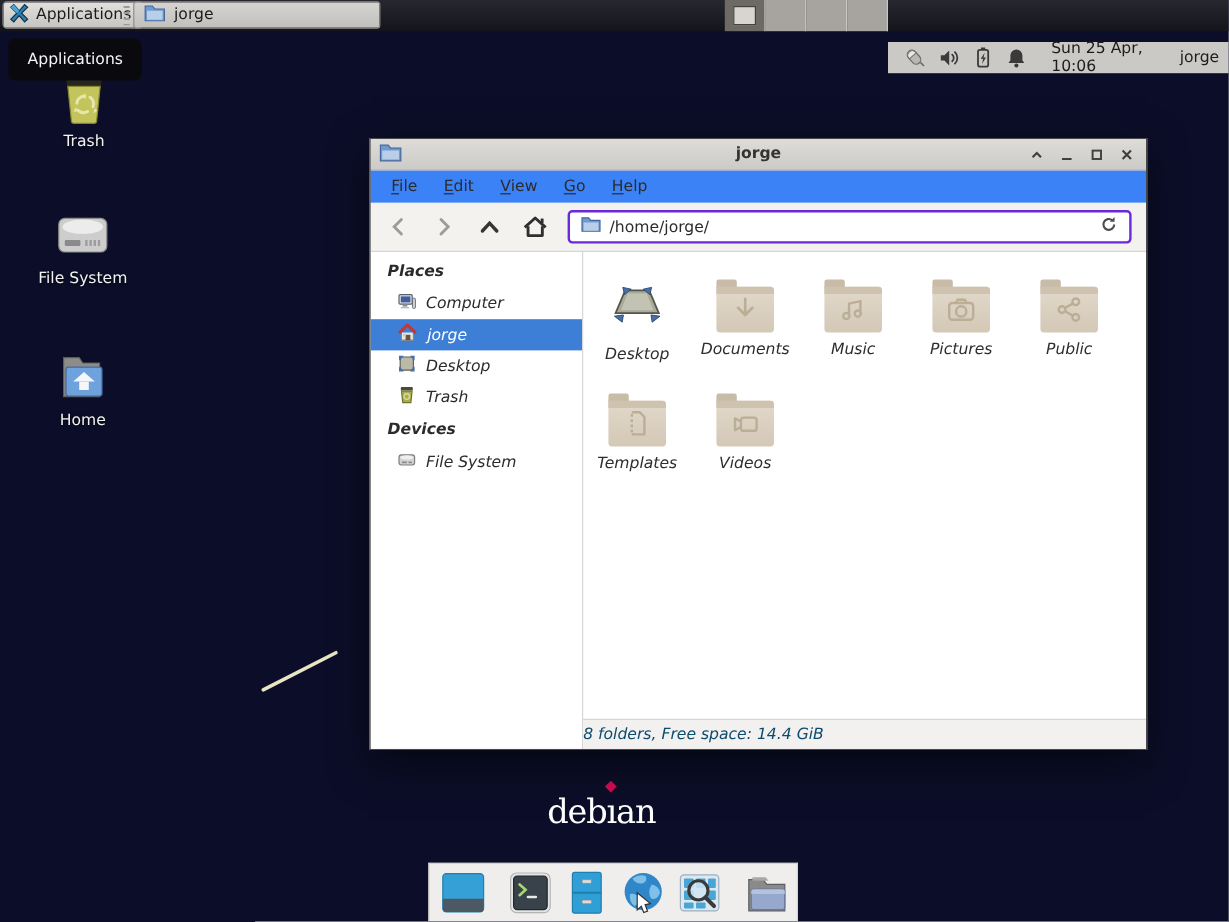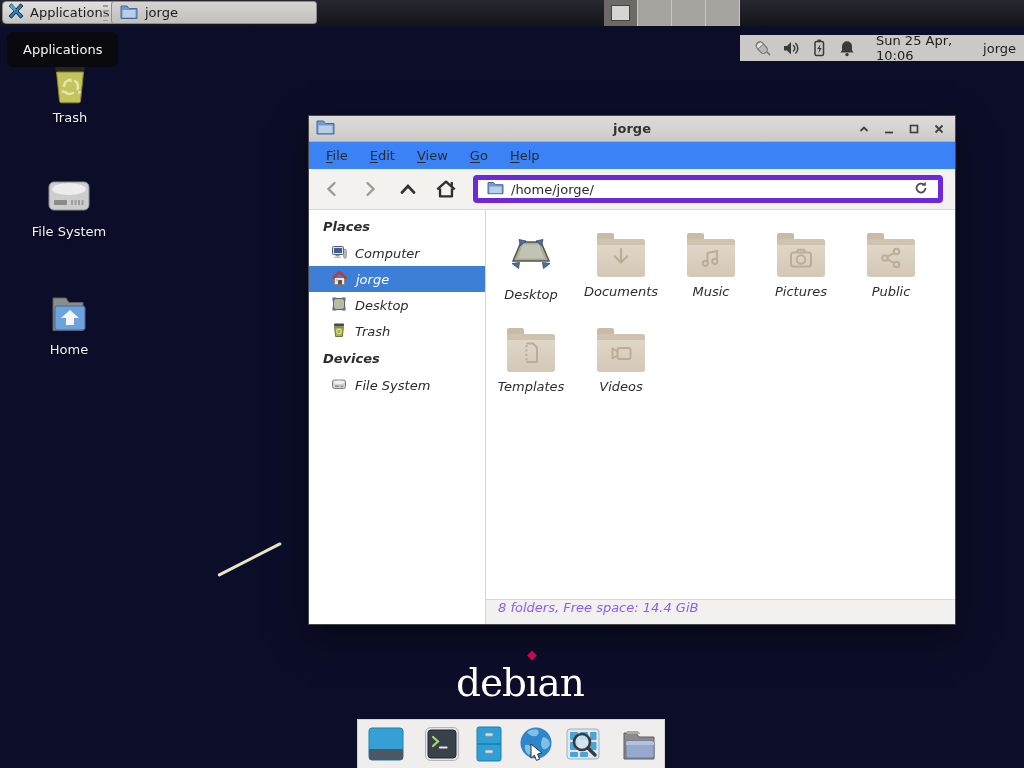--- a/index.html
+++ b/index.html
@@ -34,55 +34,55 @@
              border-radius:6px; z-index:60; }
 
   
   .dicon { position:absolute; width:96px; display:flex; flex-direction:column; align-items:center; z-index:5; }
   .dicon .lbl { margin-top:3px; color:#f2f2f2; text-shadow:0 1px 2px rgba(0,0,0,.9); }
   .artifact { position:absolute; left:218px; top:574px; width:71px; height:3px; background:#e9e6c6;
               border-radius:2px; transform:rotate(-27deg); transform-origin:left center; }
 
   
   .wordmark { position:absolute; left:456px; top:660px; color:#fff;
-              font-family:"DejaVu Serif","Liberation Serif",serif; font-size:39px; letter-spacing:-1px; }
+              font-family:"DejaVu Serif","Liberation Serif",serif; font-size:28px; letter-spacing:-1px; }
   .wm-i { position:relative; }
   .wm-dot { position:absolute; left:50%; top:-8px; width:7px; height:7px;
             transform:translateX(-50%) rotate(45deg); }
 
   
   .window { position:absolute; left:308px; top:115px; width:648px; height:510px; background:#fff;
             border:1px solid #484848; box-shadow:0 12px 32px rgba(0,0,0,.55);
             display:flex; flex-direction:column; z-index:10; }
   .titlebar { height:26px; background:linear-gradient(#dedcd8,#cdcbc7); border-bottom:1px solid #b2b0ac;
               display:flex; align-items:center; padding:0 7px; position:relative; }
   .title { position:absolute; left:0; right:0; text-align:center; font-weight:bold; color:#333; }
   .controls { margin-left:auto; display:flex; gap:7px; z-index:2; }
   .ctrl { width:18px; height:18px; display:flex; align-items:center; justify-content:center; }
   .menubar { height:27px; background:#3b82f6; display:flex; align-items:center; gap:22px;
              padding:0 17px; color:#2b2b2b; }
   .mn { text-decoration:underline; text-underline-offset:2px; }
   .toolbar { height:41px; background:#f3f2ef; border-bottom:1px solid #d8d6d2; display:flex;
              align-items:center; padding:0 12px; gap:16px; }
   .tbtn { width:22px; height:22px; display:flex; align-items:center; justify-content:center; }
-  .pathentry { flex:1; height:28px; background:#fff; border:5px solid #6d28d9; border-radius:4px;
+  .pathentry { flex:1; height:28px; background:#fff; border:2px solid #6d28d9; border-radius:4px;
                display:flex; align-items:center; gap:7px; padding:0 9px; color:#2b2b2b; }
   .pathentry .ptext { flex:1; }
   .wbody { flex:1; display:flex; min-height:0;font-style:italic; }
   .sidebar { width:177px; background:#fff; border-right:1px solid #d8d6d2; padding-top:2px; color:#2b2b2b; }
   .shead { height:28px; display:flex; align-items:center; padding-left:14px; font-weight:bold; }
   .sitem { height:26px; display:flex; align-items:center; gap:8px; padding-left:22px; }
   .sitem.selected { background:#3d7fd6; color:#fff; }
   .main { flex:1; display:flex; flex-direction:column; min-width:0; }
   .grid { flex:1; display:grid; grid-template-columns:repeat(5,90px); align-content:start;
           padding-top:10px; }
   .cell { width:90px; height:95px; display:flex; flex-direction:column; align-items:center; padding-top:11px; }
   .cell .flbl { margin-top:7px; color:#2d2d2d; }
   .statusbar { height:25px; background:#f2f1ef; border-top:1px solid #d8d6d3; display:flex;
-               padding-left:12px; color:#8b5cf6; }
+               align-items:center; padding-left:0; color:#0c4a6e; }
 
   
   .ficon { position:relative; width:48px; height:38px; margin-top:8px; border-radius:2px 3px 3px 3px;
            background:linear-gradient(180deg,#e1d9cb,#d4c8b6); box-shadow:inset 0 1px 0 #ebe4d8; }
   .ficon::before { content:""; position:absolute; top:-6px; left:0; width:17px; height:7px;
                    border-radius:2px 2px 0 0; background:#c8bca8; }
   .ficon::after { content:""; position:absolute; top:0; left:0; right:0; height:6px;
                   border-radius:0 3px 0 0; background:#cfc2ae; }
   .ficon svg { position:absolute; inset:0; margin:auto; }
 

